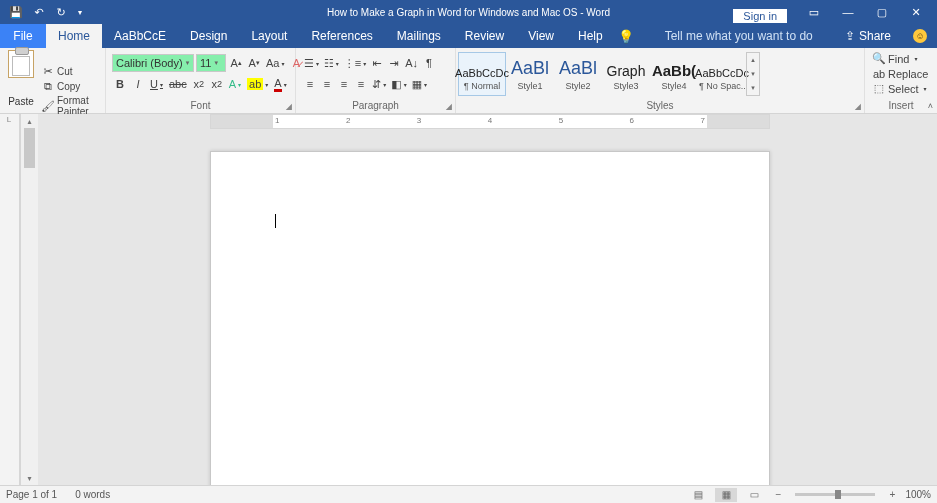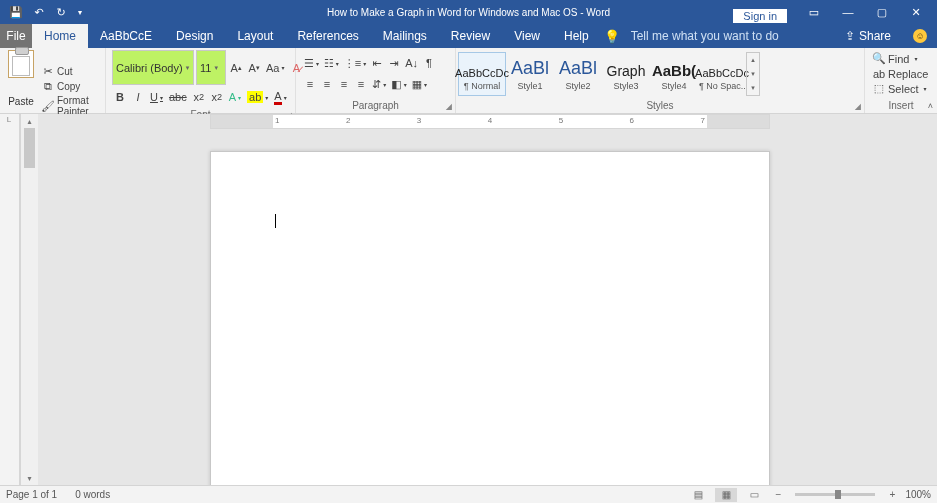--- a/index.html
+++ b/index.html
@@ -5,44 +5,44 @@
   * { box-sizing: border-box; margin: 0; padding: 0; }
   body { font-family: "Segoe UI", Tahoma, sans-serif; font-size: 11px; color: #333; background: #e6e6e6; overflow: hidden; width: 937px; height: 503px; }
   .titlebar { background: #2b579a; color: #fff; height: 24px; display: flex; align-items: center; position: relative; }
   .titlebar .qat { display: flex; gap: 4px; padding-left: 6px; align-items:center; }
   .titlebar .title { position: absolute; left: 50%; transform: translateX(-50%); font-size: 10px; white-space: nowrap; }
   .titlebar .controls { margin-left: auto; display: flex; align-items: flex-end; gap: 0; padding-right: 4px; }
   .signin { background:#fff; color:#2b579a; padding:1px 10px; font-size:11px; margin-right:10px; }
   .winbtn { width: 34px; height: 22px; display:flex; align-items:center; justify-content:center; color:#fff; font-size:11px; }
   .tabs { background: #2b579a; color: #fff; height: 24px; display: flex; align-items: stretch; }
   .tab { padding: 0 12px; font-size: 12px; display:flex; align-items:center; cursor:pointer; }
-  .tab.file { background:#737373; width:32px; justify-content:center; }
+  .tab.file { background:#3b82f6; width:46px; justify-content:center; }
   .tab.active { background:#f3f3f3; color:#2b579a; }
   .tab.lightbulb { width:24px; justify-content:center; font-size:13px; }
-  .tellme { padding:0 6px; font-size:12px; color:#cfe0f4; display:flex; align-items:center; }
+  .tellme { padding:0 6px; font-size:12px; color:#cfe0f4; display:flex; align-items:center;margin-left:20px; }
   .share { margin-left:auto; padding:0 12px; display:flex; align-items:center; gap:4px; font-size:12px; }
   .smiley { display:flex; align-items:center; padding:0 10px; }
   .smiley-circle { width:14px; height:14px; border-radius:50%; background:#ffc83d; display:flex; align-items:center; justify-content:center; font-size:9px; color:#5a4215;}
   .ribbon { background:#f3f3f3; border-bottom:1px solid #d4d4d4; height:66px; display:flex; position:relative; }
   .group { border-right:1px solid #e0e0e0; display:flex; flex-direction:column; position:relative; }
   .group-content { flex:1; display:flex; align-items:center; padding:2px 6px; gap:4px; }
   .group-label { text-align:center; font-size:10px; color:#666; padding:1px 0 2px; position:relative; }
   .dlaunch { position:absolute; right:3px; bottom:2px; font-size:8px; color:#888; cursor:pointer; }
   .collapse-btn { position:absolute; right:4px; bottom:2px; font-size:9px; color:#666; cursor:pointer; }
   .paste-big { display:flex; flex-direction:column; align-items:center; gap:18px; padding:0 2px; cursor:pointer;}
   .paste-ico { width:26px; height:28px; background:#fff; border:1px solid #c7a365; position:relative; }
   .paste-ico::before { content:""; position:absolute; top:-4px; left:6px; width:12px; height:6px; background:#d0d0d0; border:1px solid #999; border-radius:2px;}
   .paste-ico::after { content:""; position:absolute; left:3px; top:5px; width:16px; height:18px; background:#fff; border:1px solid #bbb;}
   .small-stack { display:flex; flex-direction:column; gap:1px; font-size:10px; color:#444; }
   .small-stack .row { display:flex; align-items:center; gap:3px; cursor:pointer; padding:1px 2px;}
   .ico { width:12px; height:12px; display:inline-flex; align-items:center; justify-content:center; font-size:11px; }
   .font-col { display:flex; flex-direction:column; gap:3px; }
   .font-row1 { display:flex; gap:2px; align-items:center;}
   .font-row2 { display:flex; gap:2px; align-items:center;}
-  .combo { border:1px solid #c8c8c8; background:#bef264; height:35px; display:flex; align-items:center; padding:0 3px; font-size:11px; }
+  .combo { border:1px solid #c8c8c8; background:#86efac; height:18px; display:flex; align-items:center; padding:0 3px; font-size:11px; }
   .combo .dd { margin-left:3px; font-size:7px; color:#666;}
   .rb-btn { min-width:16px; height:18px; display:flex; align-items:center; justify-content:center; font-size:11px; cursor:pointer; padding:0 2px; color:#444;}
   .rb-btn .dd { font-size:6px; margin-left:2px;}
   .para-col { display:flex; flex-direction:column; gap:3px;}
   .para-row { display:flex; gap:1px; align-items:center;}
   .styles-content { display:flex; align-items:center; gap:0; padding:2px 2px;}
   .style-item { width:48px; height:44px; border:1px solid transparent; display:flex; flex-direction:column; align-items:center; justify-content:center; cursor:pointer; }
   .style-item.sel { border:1px solid #a6c8e6; background:#eaf3fb;}
   .style-prev { font-size:11px; color:#222; height:24px; display:flex; align-items:flex-end; padding-bottom:2px;}
   .style-prev.big { font-size:18px; color:#2b579a;}

